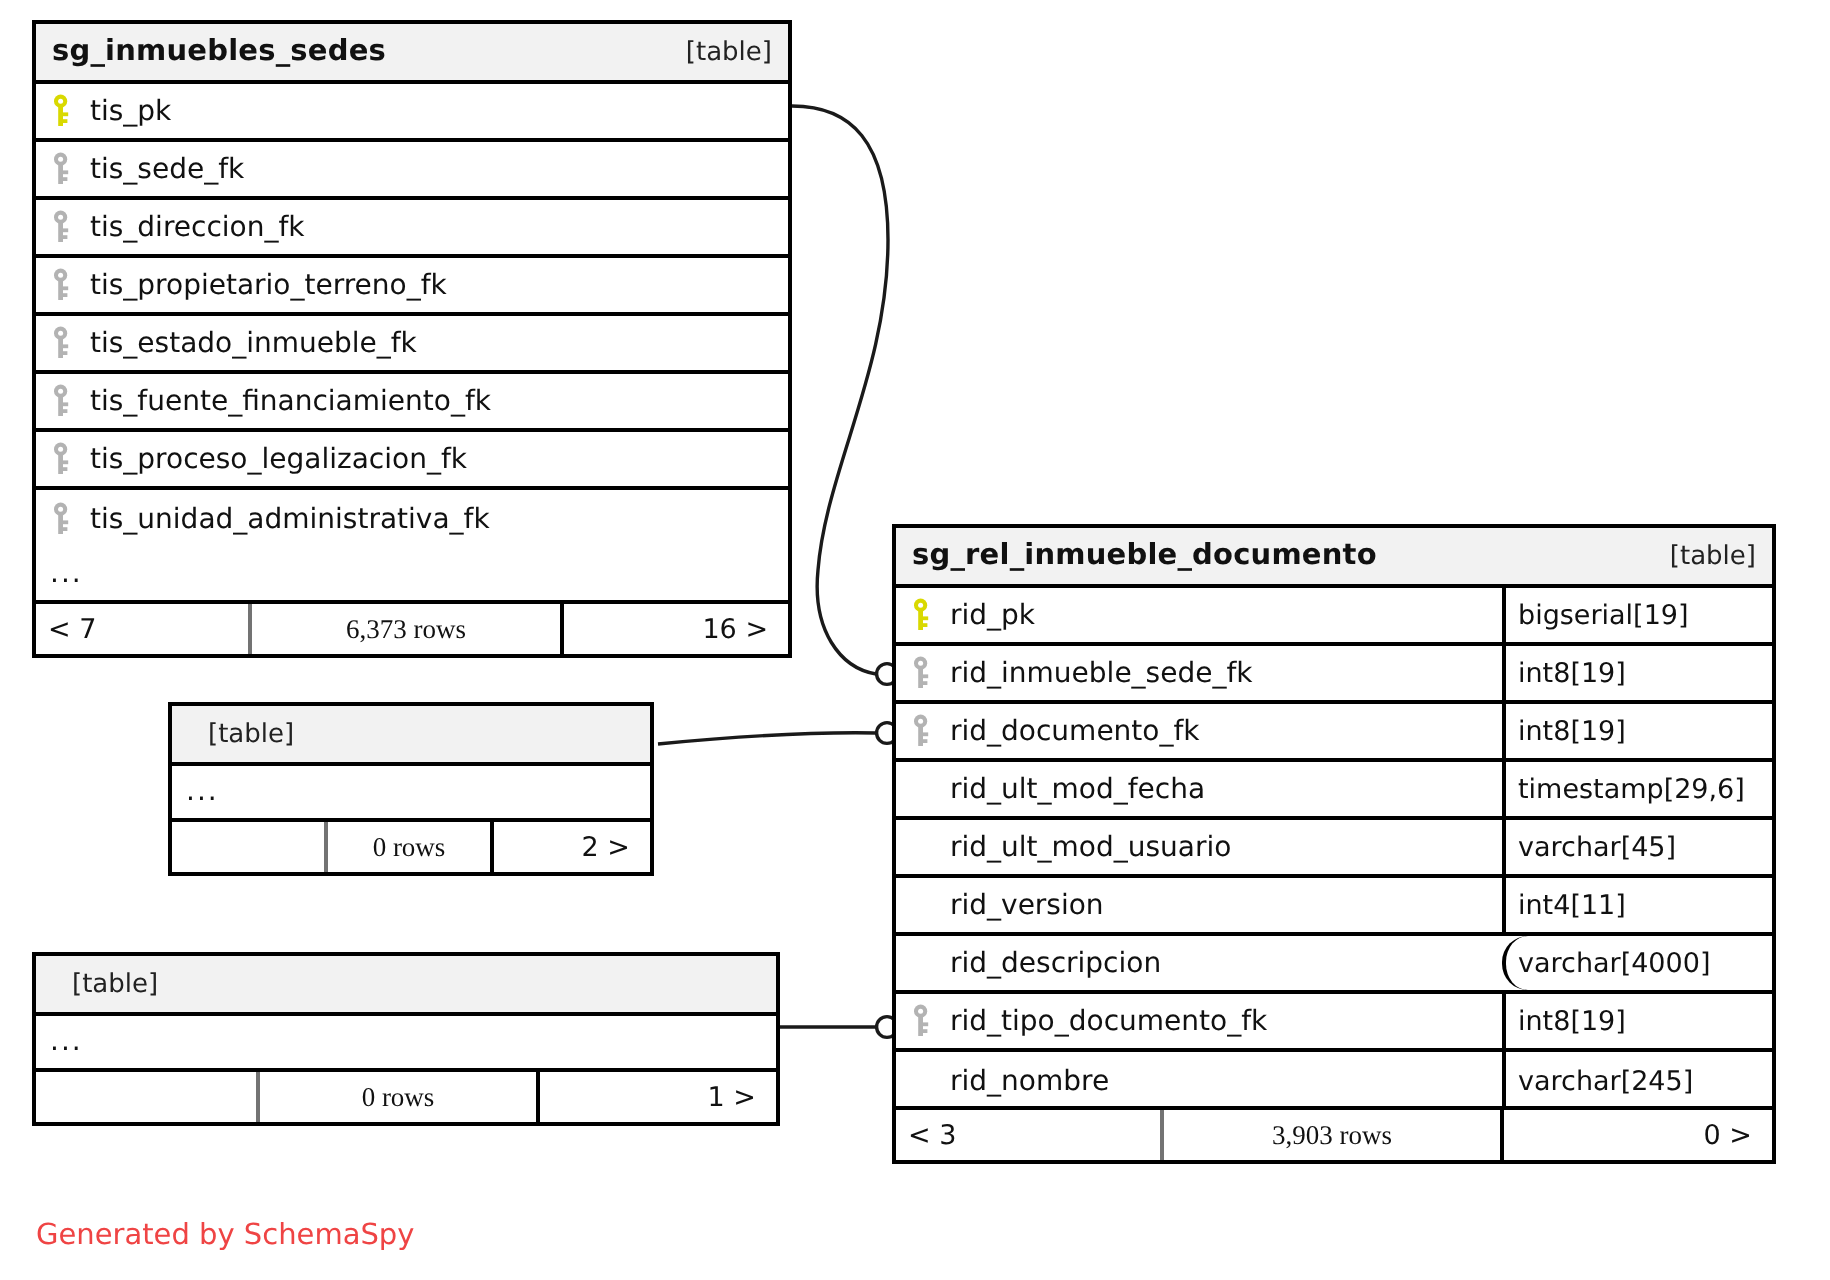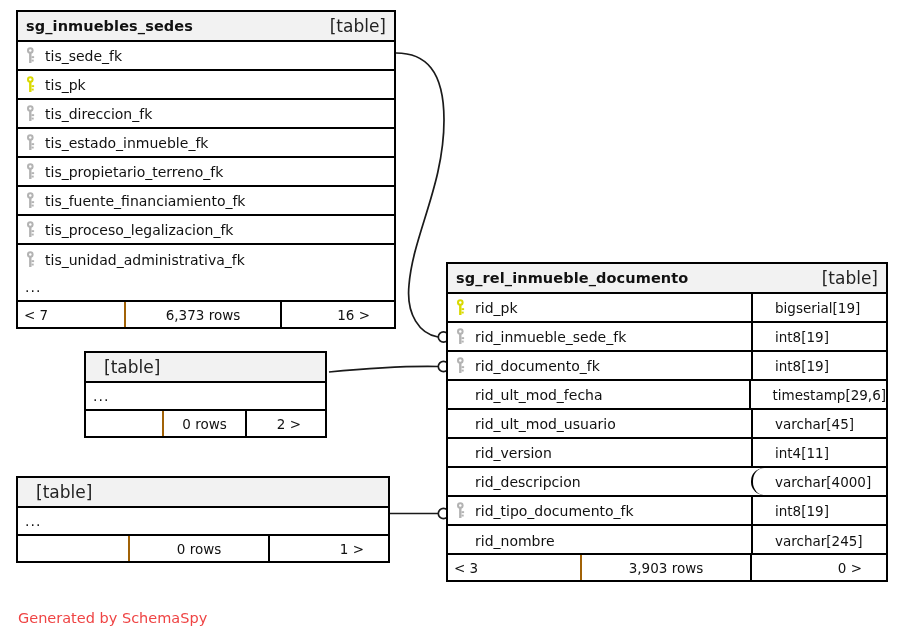--- a/index.html
+++ b/index.html
@@ -46,21 +46,21 @@
     box-sizing: border-box;
   }
   .tbl-title {
     font-weight: bold;
     font-size: 14.5px;
     color: #111111;
     letter-spacing: 0.1px;
     white-space: nowrap;
   }
   .tbl-tag {
-    font-size: 17px;
+    font-size: 13px;
     color: #222222;
     white-space: nowrap;
     padding-left: 10px;
   }
   .tbl-row {
     display: flex;
     align-items: stretch;
     height: 29px;
     border-bottom: 2px solid #000000;
     box-sizing: border-box;
@@ -71,21 +71,21 @@
     display: flex;
     align-items: center;
     padding-left: 7px;
     min-width: 0;
     overflow: hidden;
   }
   .col-type {
     flex: 0 0 auto;
     display: flex;
     align-items: center;
-    padding-left: 22px;
+    padding-left: 6px;
     border-left: 2px solid #000000;
     box-sizing: border-box;
     font-size: 13.5px;
     color: #111111;
     white-space: nowrap;
   }
   .col-label {
     font-size: 14px;
     color: #111111;
     white-space: nowrap;
@@ -118,22 +118,22 @@
   }
   .foot-cell {
     display: flex;
     align-items: center;
     font-size: 13.5px;
     color: #111111;
     box-sizing: border-box;
     white-space: nowrap;
   }
   .foot-left { justify-content: flex-start; padding-left: 6px; }
-  .foot-mid  { justify-content: center; border-left: 2px solid #a16207; border-right: 2px solid #000000; }
-  .foot-right{ justify-content: flex-end; padding-right: 24px; }
+  .foot-mid  { justify-content: center; border-left: 2px solid #737373; border-right: 2px solid #000000; font-family: Liberation Serif, serif; }
+  .foot-right{ justify-content: flex-end; padding-right: 10px; }
 
   #footer-credit {
     position: absolute;
     left: 18px;
     top: 610px;
     font-size: 14.5px;
     color: #ef4444;
   }
 </style>
 </head>
@@ -165,34 +165,20 @@
   <div class="table-node" id="t0" style="left:16px; top:10px; width:380px;">
     <div class="tbl-header">
       <span class="tbl-title">sg_inmuebles_sedes</span>
       <span class="tbl-tag">[table]</span>
     </div>
     <div id="t0-cols">
         <div class="tbl-row">
           <div class="col-name">
             <span class="keyslot">
               <svg width="11" height="17" viewBox="0 0 11 17">
-                <circle cx="5.3" cy="3.6" r="3.3" fill="#b3b3b3"></circle>
-                <circle cx="5.3" cy="3.6" r="1.25" fill="#ffffff"></circle>
-                <rect x="4.1" y="5.6" width="2.4" height="10.4" fill="#b3b3b3"></rect>
-                <rect x="6.5" y="9.2" width="2.6" height="1.9" fill="#b3b3b3"></rect>
-                <rect x="6.5" y="12.6" width="2.2" height="1.9" fill="#b3b3b3"></rect>
-              </svg>
-            </span>
-            <span class="col-label">tis_sede_fk</span>
-          </div>
-        </div>
-        <div class="tbl-row">
-          <div class="col-name">
-            <span class="keyslot">
-              <svg width="11" height="17" viewBox="0 0 11 17">
                 <circle cx="5.3" cy="3.6" r="3.3" fill="#d9d900"></circle>
                 <circle cx="5.3" cy="3.6" r="1.25" fill="#ffffff"></circle>
                 <rect x="4.1" y="5.6" width="2.4" height="10.4" fill="#d9d900"></rect>
                 <rect x="6.5" y="9.2" width="2.6" height="1.9" fill="#d9d900"></rect>
                 <rect x="6.5" y="12.6" width="2.2" height="1.9" fill="#d9d900"></rect>
               </svg>
             </span>
             <span class="col-label">tis_pk</span>
           </div>
         </div>
@@ -200,49 +186,63 @@
           <div class="col-name">
             <span class="keyslot">
               <svg width="11" height="17" viewBox="0 0 11 17">
                 <circle cx="5.3" cy="3.6" r="3.3" fill="#b3b3b3"></circle>
                 <circle cx="5.3" cy="3.6" r="1.25" fill="#ffffff"></circle>
                 <rect x="4.1" y="5.6" width="2.4" height="10.4" fill="#b3b3b3"></rect>
                 <rect x="6.5" y="9.2" width="2.6" height="1.9" fill="#b3b3b3"></rect>
                 <rect x="6.5" y="12.6" width="2.2" height="1.9" fill="#b3b3b3"></rect>
               </svg>
             </span>
+            <span class="col-label">tis_sede_fk</span>
+          </div>
+        </div>
+        <div class="tbl-row">
+          <div class="col-name">
+            <span class="keyslot">
+              <svg width="11" height="17" viewBox="0 0 11 17">
+                <circle cx="5.3" cy="3.6" r="3.3" fill="#b3b3b3"></circle>
+                <circle cx="5.3" cy="3.6" r="1.25" fill="#ffffff"></circle>
+                <rect x="4.1" y="5.6" width="2.4" height="10.4" fill="#b3b3b3"></rect>
+                <rect x="6.5" y="9.2" width="2.6" height="1.9" fill="#b3b3b3"></rect>
+                <rect x="6.5" y="12.6" width="2.2" height="1.9" fill="#b3b3b3"></rect>
+              </svg>
+            </span>
             <span class="col-label">tis_direccion_fk</span>
           </div>
         </div>
         <div class="tbl-row">
           <div class="col-name">
             <span class="keyslot">
               <svg width="11" height="17" viewBox="0 0 11 17">
                 <circle cx="5.3" cy="3.6" r="3.3" fill="#b3b3b3"></circle>
                 <circle cx="5.3" cy="3.6" r="1.25" fill="#ffffff"></circle>
                 <rect x="4.1" y="5.6" width="2.4" height="10.4" fill="#b3b3b3"></rect>
                 <rect x="6.5" y="9.2" width="2.6" height="1.9" fill="#b3b3b3"></rect>
                 <rect x="6.5" y="12.6" width="2.2" height="1.9" fill="#b3b3b3"></rect>
               </svg>
             </span>
+            <span class="col-label">tis_propietario_terreno_fk</span>
+          </div>
+        </div>
+        <div class="tbl-row">
+          <div class="col-name">
+            <span class="keyslot">
+              <svg width="11" height="17" viewBox="0 0 11 17">
+                <circle cx="5.3" cy="3.6" r="3.3" fill="#b3b3b3"></circle>
+                <circle cx="5.3" cy="3.6" r="1.25" fill="#ffffff"></circle>
+                <rect x="4.1" y="5.6" width="2.4" height="10.4" fill="#b3b3b3"></rect>
+                <rect x="6.5" y="9.2" width="2.6" height="1.9" fill="#b3b3b3"></rect>
+                <rect x="6.5" y="12.6" width="2.2" height="1.9" fill="#b3b3b3"></rect>
+              </svg>
+            </span>
             <span class="col-label">tis_estado_inmueble_fk</span>
-          </div>
-        </div>
-        <div class="tbl-row">
-          <div class="col-name">
-            <span class="keyslot">
-              <svg width="11" height="17" viewBox="0 0 11 17">
-                <circle cx="5.3" cy="3.6" r="3.3" fill="#b3b3b3"></circle>
-                <circle cx="5.3" cy="3.6" r="1.25" fill="#ffffff"></circle>
-                <rect x="4.1" y="5.6" width="2.4" height="10.4" fill="#b3b3b3"></rect>
-                <rect x="6.5" y="9.2" width="2.6" height="1.9" fill="#b3b3b3"></rect>
-                <rect x="6.5" y="12.6" width="2.2" height="1.9" fill="#b3b3b3"></rect>
-              </svg>
-            </span>
-            <span class="col-label">tis_propietario_terreno_fk</span>
           </div>
         </div>
         <div class="tbl-row">
           <div class="col-name">
             <span class="keyslot">
               <svg width="11" height="17" viewBox="0 0 11 17">
                 <circle cx="5.3" cy="3.6" r="3.3" fill="#b3b3b3"></circle>
                 <circle cx="5.3" cy="3.6" r="1.25" fill="#ffffff"></circle>
                 <rect x="4.1" y="5.6" width="2.4" height="10.4" fill="#b3b3b3"></rect>
                 <rect x="6.5" y="9.2" width="2.6" height="1.9" fill="#b3b3b3"></rect>

